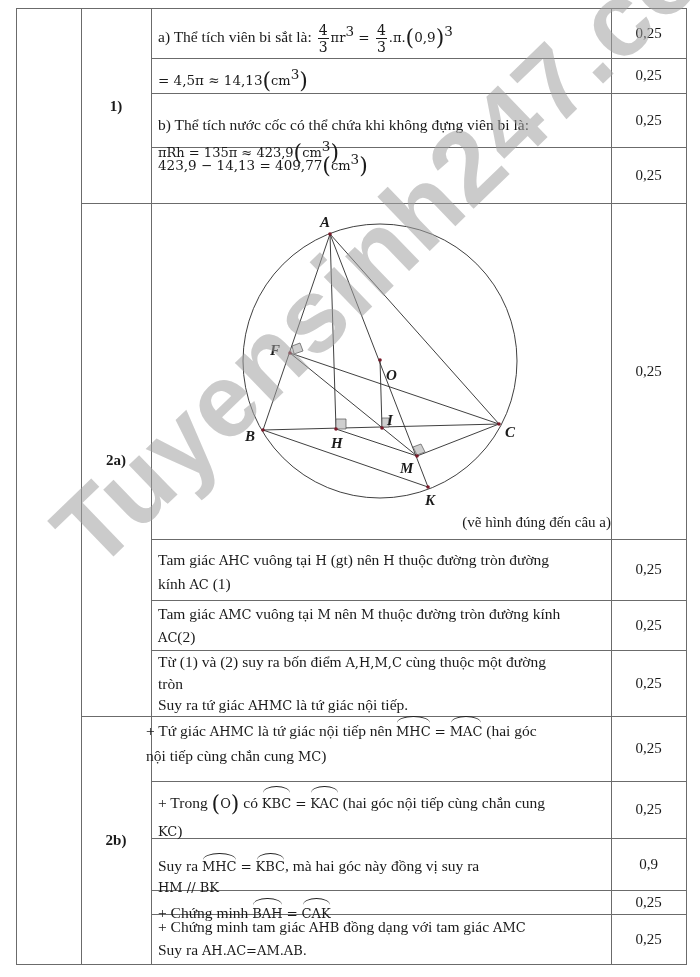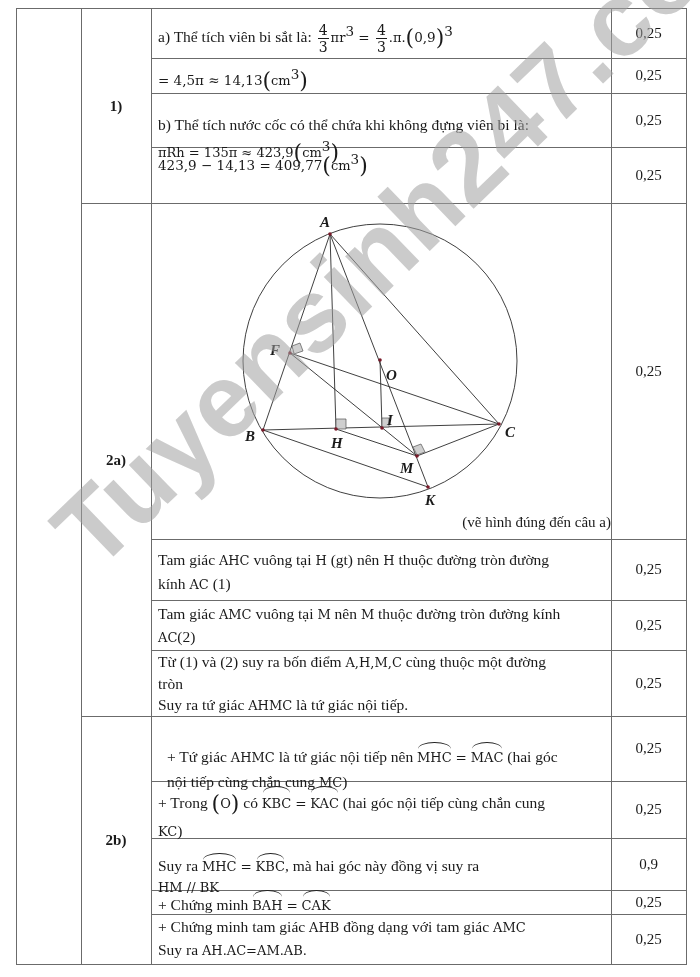--- a/index.html
+++ b/index.html
@@ -152,39 +152,39 @@
   </div>
   <div class="score" style="top:600px;height:50px">0,25</div>
 
   <div class="cell text-cell" style="left:151px;top:650px;width:460px;height:66px;padding-top:1px;line-height:21px">
     <span>Từ (1) và (2) suy ra bốn điểm</span> <span class="mi">A,H,M,C</span> <span>cùng thuộc một đường</span><br>
     <span>tròn</span><br>
     <span>Suy ra tứ giác</span> <span class="mi">AHMC</span> <span>là tứ giác nội tiếp.</span>
   </div>
   <div class="score" style="top:650px;height:66px">0,25</div>
 
-  <div class="cell text-cell" style="left:160px;top:716px;width:460px;height:65px;padding-top:26px;line-height:24px">
+  <div class="cell text-cell" style="left:139px;top:716px;width:460px;height:65px;padding-top:0;line-height:24px">
     <span>+ Tứ giác</span> <span class="mi">AHMC</span> <span>là tứ giác nội tiếp nên</span> <span class="mi arc">MHC</span> <span class="mr">=</span> <span class="mi arc">MAC</span> <span>(hai góc</span><br>
     <span>nội tiếp cùng chắn cung</span> <span class="mi">MC</span><span>)</span>
   </div>
   <div class="score" style="top:716px;height:65px">0,25</div>
 
   <div class="cell text-cell" style="left:151px;top:781px;width:460px;height:57px;padding-top:5px;line-height:27px">
     <span>+ Trong</span> <span class="paren">(</span><span class="mi">O</span><span class="paren">)</span> <span>có</span> <span class="mi arc">KBC</span> <span class="mr">=</span> <span class="mi arc">KAC</span> <span>(hai góc nội tiếp cùng chắn cung</span><br>
     <span class="mi">KC</span><span>)</span>
   </div>
   <div class="score" style="top:781px;height:57px">0,25</div>
 
   <div class="cell text-cell" style="left:151px;top:838px;width:460px;height:52px;padding-top:15px;line-height:20px">
     <span>Suy ra</span> <span class="mi arc">MHC</span> <span class="mr">=</span> <span class="mi arc">KBC</span><span>, mà hai góc này đồng vị suy ra</span><br>
     <span class="mi">HM // BK</span>
   </div>
   <div class="score" style="top:838px;height:52px">0,9</div>
 
-  <div class="cell text-cell" style="left:151px;top:890px;width:460px;height:24px;padding-top:0px;line-height:24px">
+  <div class="cell text-cell" style="left:151px;top:890px;width:460px;height:24px;padding-top:8px;line-height:24px">
     <span>+ Chứng minh</span> <span class="mi arc">BAH</span> <span class="mr">=</span> <span class="mi arc">CAK</span>
   </div>
   <div class="score" style="top:890px;height:24px">0,25</div>
 
   <div class="cell text-cell" style="left:151px;top:914px;width:460px;height:50px;padding-top:2px;line-height:22px">
     <span>+ Chứng minh tam giác</span> <span class="mi">AHB</span> <span>đồng dạng với tam giác</span> <span class="mi">AMC</span><br>
     <span>Suy ra</span> <span class="mi">AH.AC=AM.AB.</span>
   </div>
   <div class="score" style="top:914px;height:50px">0,25</div>
 </div>

